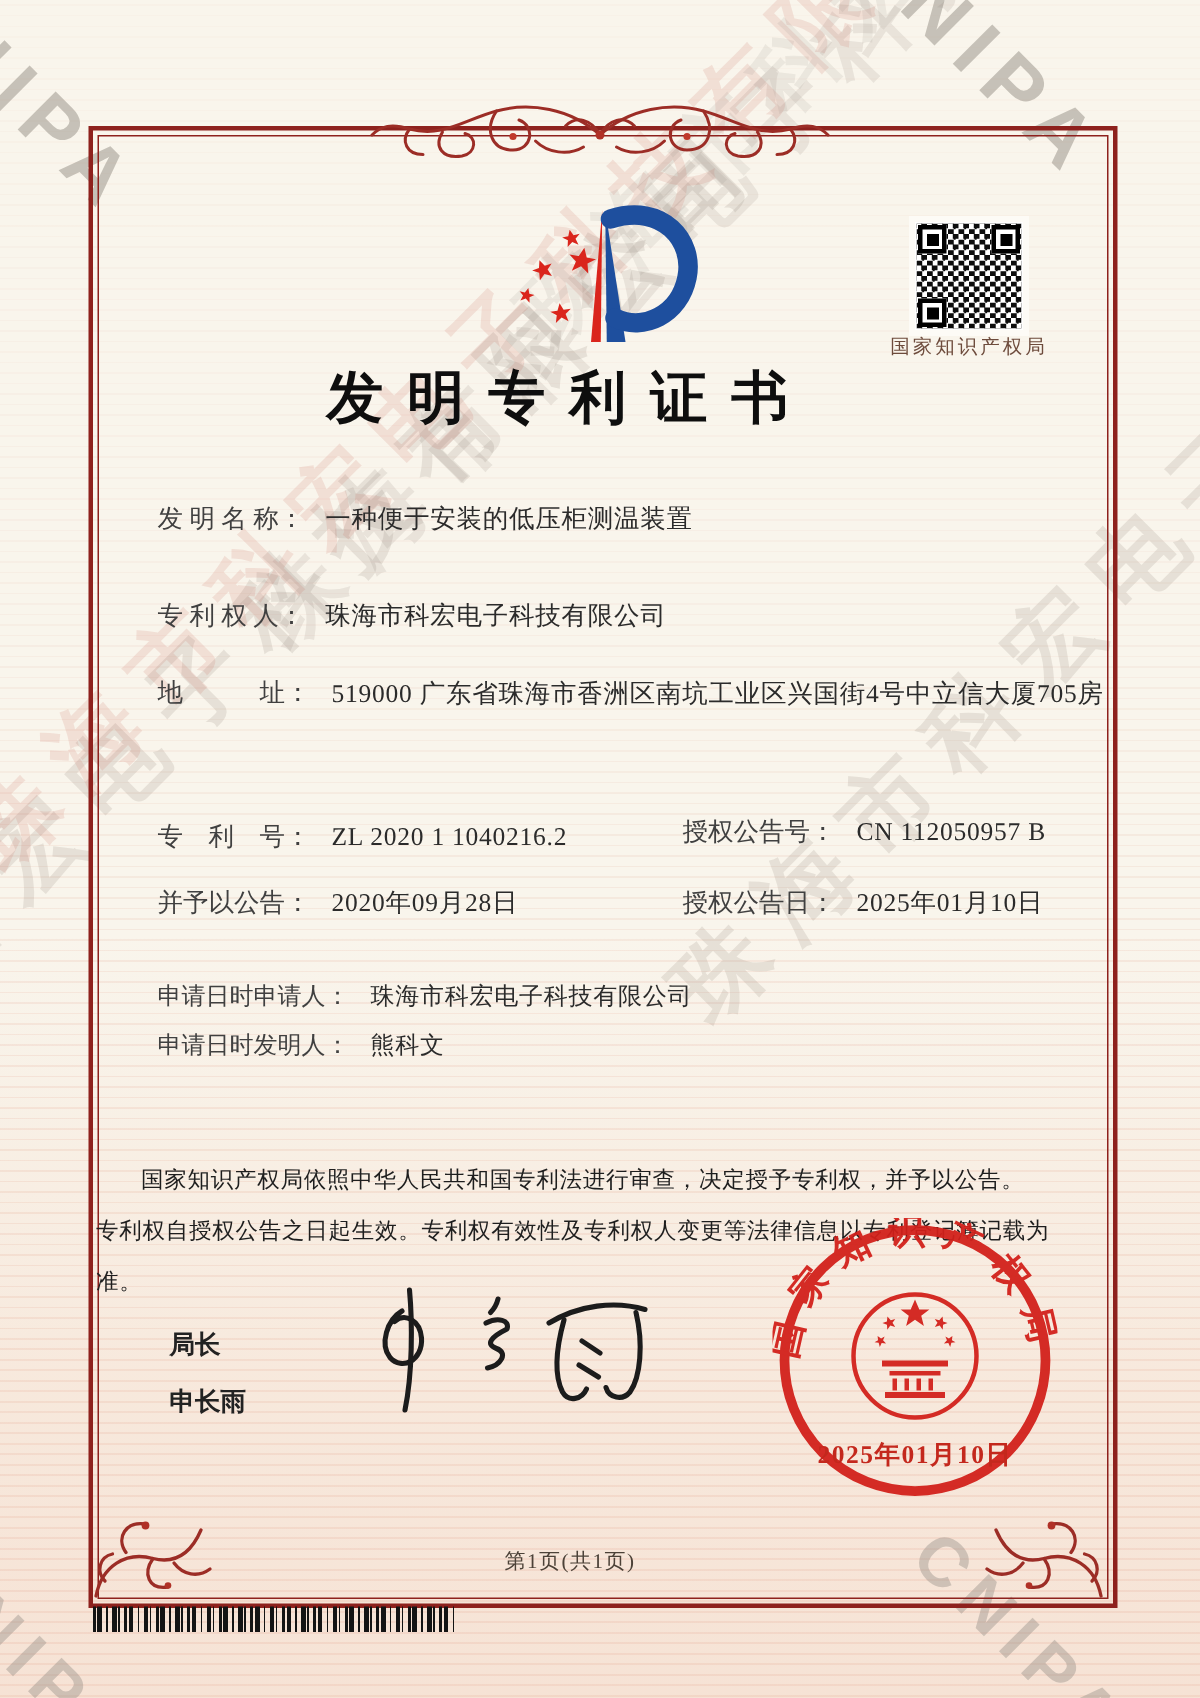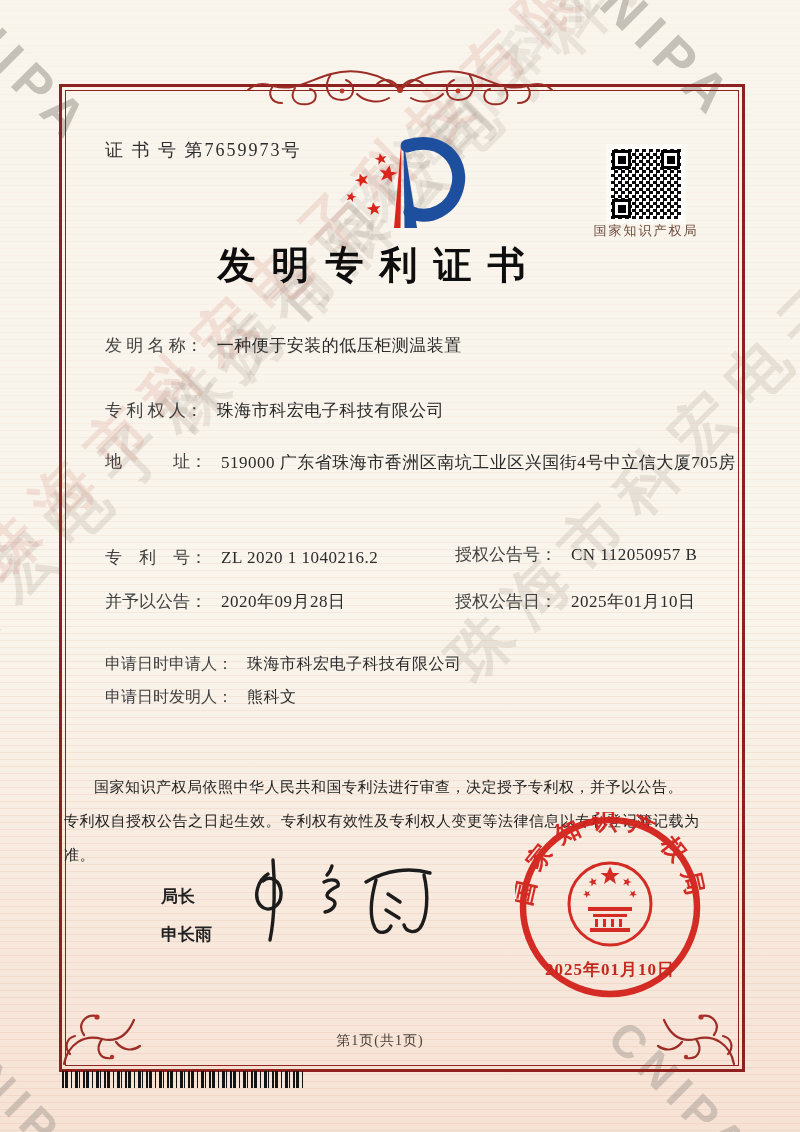--- a/index.html
+++ b/index.html
@@ -36,21 +36,21 @@
   .row .lbl{color:#404040;margin-right:14px;}
   .row .val{color:#2b2b2b;letter-spacing:.5px;}
   .addr .val{display:inline-block;white-space:normal;width:528px;vertical-align:top;line-height:25px;}
   .col2{left:455px;}
   
   .statement{position:absolute;left:64px;top:770px;width:648px;font-size:15px;line-height:34px;
       color:#1e1e1e;letter-spacing:.5px;}
   .statement .l1{padding-left:2em;}
   
   .officer{position:absolute;left:113px;top:878px;font-size:17px;font-weight:bold;color:#222;
-      font-family:"Liberation Sans","DejaVu Sans",sans-serif;line-height:38px;margin-left:48px;}
+      font-family:"Liberation Sans","DejaVu Sans",sans-serif;line-height:38px;}
   .sig-svg{position:absolute;left:228px;top:852px;}
   
   .seal{position:absolute;left:515px;top:812px;width:190px;height:190px;opacity:.94;}
   .seal-date{position:absolute;left:0;top:146px;width:190px;text-align:center;font-size:17px;
       font-weight:bold;color:#c11d12;letter-spacing:1px;}
   
   .page-info{position:absolute;left:0;top:1032px;width:760px;text-align:center;font-size:14px;color:#4c4238;letter-spacing:1px;}
   .barcode{position:absolute;left:62px;top:1071px;width:244px;height:17px;background:
      repeating-linear-gradient(90deg,#141414 0 2px,transparent 2px 3px,#141414 3px 6px,transparent 6px 9px,
      #141414 9px 10px,transparent 10px 13px,#141414 13px 16px,transparent 16px 17px,#141414 17px 18px,transparent 18px 21px);}
@@ -120,21 +120,20 @@
         <path d="M12,46 C6,40 8,30 17,28"></path>
         <path d="M58,34 C64,42 74,44 82,38"></path>
       </g>
       <circle cx="39" cy="9" r="2.6" fill="#b03127"></circle>
       <circle cx="54" cy="49" r="2.2" fill="#b03127"></circle>
     </g>
   </svg>
 
   <div class="content">
 
-    <div class="cert-no">证 书 号 第7659973号</div>
 
     <svg style="position:absolute;left:330px;top:133px;" width="140" height="102" viewBox="0 0 140 102">
       <g fill="#da251c">
         <path transform="translate(51,26) scale(1.0) rotate(-12)" d="M0,-6 1.8,-1.9 6,-1.9 2.6,0.7 3.7,5 0,2.4 -3.7,5 -2.6,0.7 -6,-1.9 -1.8,-1.9Z"></path>
         <path transform="translate(58,41) scale(1.5) rotate(10)" d="M0,-6 1.8,-1.9 6,-1.9 2.6,0.7 3.7,5 0,2.4 -3.7,5 -2.6,0.7 -6,-1.9 -1.8,-1.9Z"></path>
         <path transform="translate(32,47) scale(1.15) rotate(-20)" d="M0,-6 1.8,-1.9 6,-1.9 2.6,0.7 3.7,5 0,2.4 -3.7,5 -2.6,0.7 -6,-1.9 -1.8,-1.9Z"></path>
         <path transform="translate(21,64) scale(0.85) rotate(14)" d="M0,-6 1.8,-1.9 6,-1.9 2.6,0.7 3.7,5 0,2.4 -3.7,5 -2.6,0.7 -6,-1.9 -1.8,-1.9Z"></path>
         <path transform="translate(44,76) scale(1.15) rotate(-8)" d="M0,-6 1.8,-1.9 6,-1.9 2.6,0.7 3.7,5 0,2.4 -3.7,5 -2.6,0.7 -6,-1.9 -1.8,-1.9Z"></path>
       </g>
       <polygon points="71.5,7 64,95 70.5,95" fill="#da251c"></polygon>

